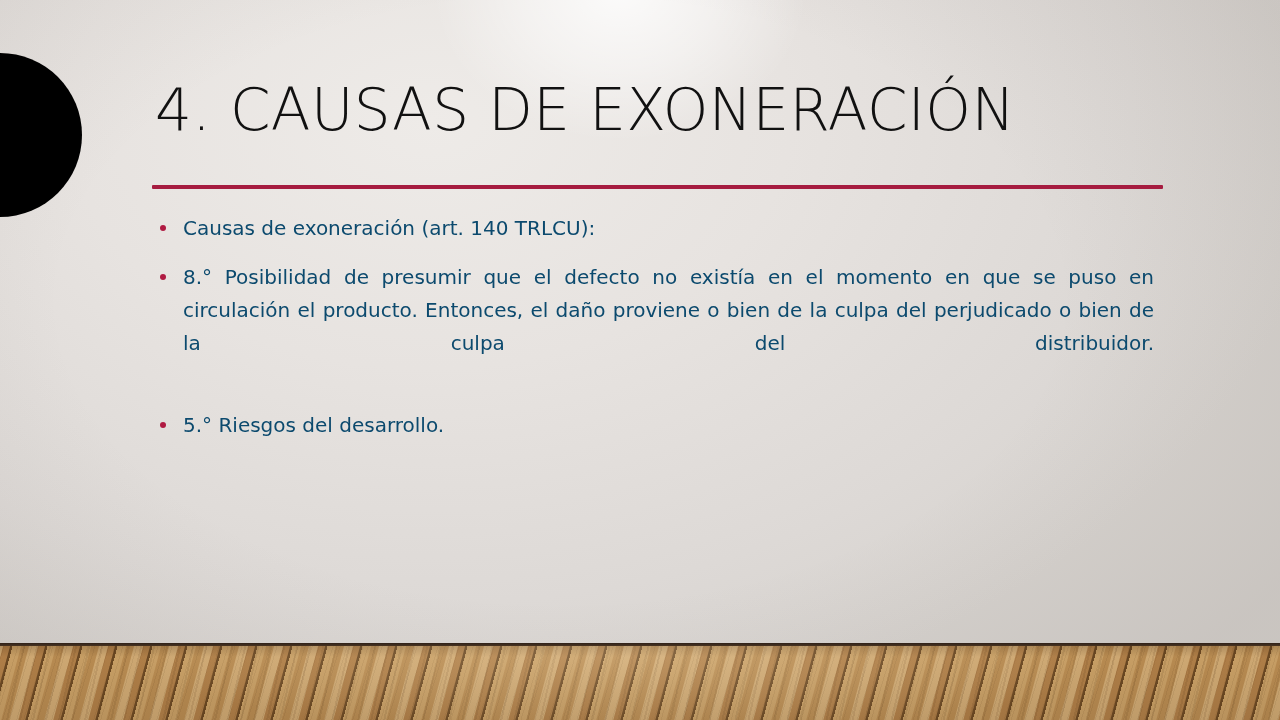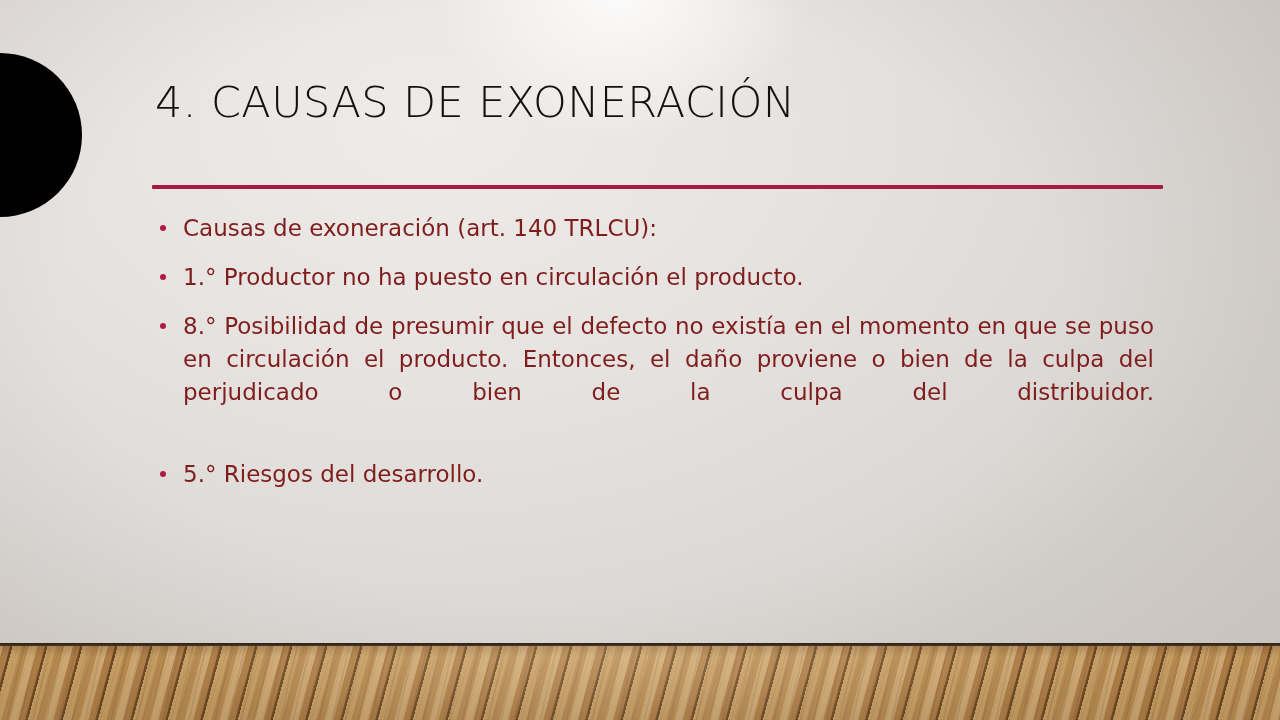--- a/index.html
+++ b/index.html
@@ -64,21 +64,21 @@
     border-radius: 50%;
     background: #000000;
   }
 
   
   .title {
     position: absolute;
     left: 155px;
     top: 78px;
     width: 1010px;
-    font-size: 43px;
+    font-size: 58px;
     line-height: 1.12;
     font-weight: 300;
     letter-spacing: 0.4px;
     color: #111111;
     font-family: "DejaVu Sans", sans-serif;
     font-stretch: normal;
     white-space: nowrap;
   }
 
   
@@ -96,22 +96,22 @@
   
   .body {
     position: absolute;
     left: 152px;
     top: 212px;
     width: 1002px;
   }
   .bullet-row {
     position: relative;
     padding-left: 31px;
-    color: #7f1d1d;
-    font-size: 23px;
+    color: #0c4a6e;
+    font-size: 20px;
     line-height: 33px;
     font-family: "DejaVu Sans", sans-serif;
     font-weight: 400;
     margin-bottom: 14px;
   }
   .bullet-row .dot {
     position: absolute;
     left: 8px;
     top: 13px;
     width: 6px;
@@ -213,24 +213,20 @@
 
   <div class="divider"></div>
 
   <div class="body">
 
     <div class="bullet-row sp-lg">
       <span class="dot"></span>
       <span class="txt">Causas de exoneración (art. 140 TRLCU):</span>
     </div>
 
-    <div class="bullet-row sp-lg">
-      <span class="dot"></span>
-      <span class="txt">1.° Productor no ha puesto en circulación el producto.</span>
-    </div>
 
     <div class="bullet-row justify sp-lg">
       <span class="dot"></span>
       <span class="txt">8.° Posibilidad de presumir que el defecto no existía en el momento en que se puso en circulación el producto. Entonces, el daño proviene o bien de la culpa del perjudicado o bien de la culpa del distribuidor.</span>
     </div>
 
 
 
     <div class="bullet-row">
       <span class="dot"></span>

